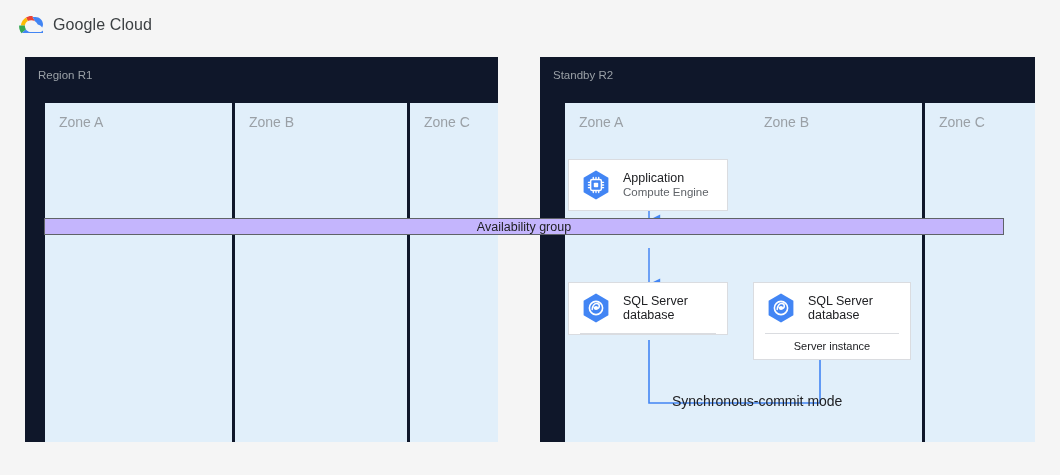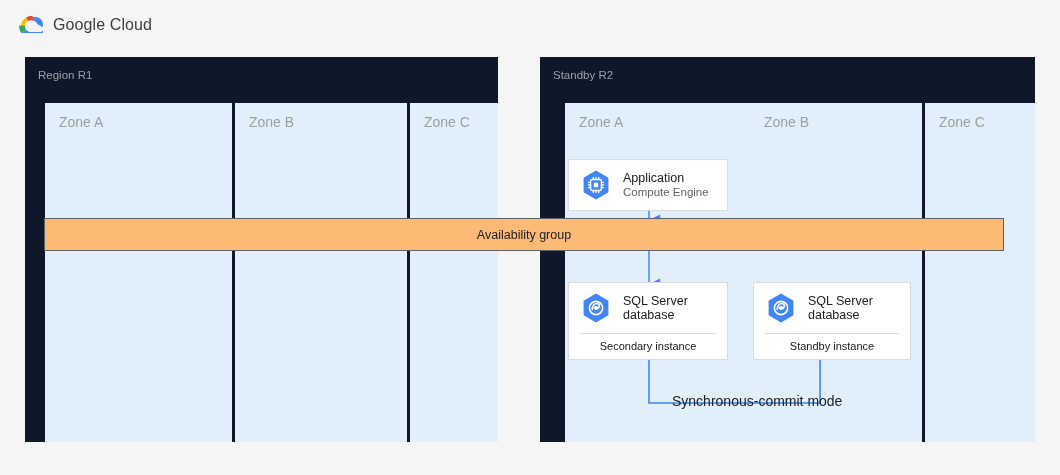--- a/index.html
+++ b/index.html
@@ -78,22 +78,22 @@
   #r2-zone-a { left: 25px;  width: 200px; }
   #r2-zone-b { left: 210px; width: 172px; }
   #r2-zone-c { left: 385px; width: 110px; }
 
   
   #availability-group {
     position: absolute;
     left: 44px;
     top: 218px;
     width: 960px;
-    height: 33px;
-    background: #fdba74;
+    height: 17px;
+    background: #c4b5fd;
     border: 1px solid #5f6368;
     box-sizing: border-box;
     display: flex;
     align-items: center;
     justify-content: center;
     z-index: 6;
     text-align: center;
   }
   #availability-group-label {
     font-size: 12.5px;
@@ -275,31 +275,30 @@
       <circle cx="16" cy="16" r="6.6" fill="none" stroke="#ffffff" stroke-width="1.6"></circle>
       <path d="M12.2 17.4 C12.2 14.0 14.4 11.6 16.6 11.6 C18.3 11.6 19.3 12.7 19.3 14.0 C19.3 15.6 18.0 16.6 16.4 16.6 C15.4 16.6 14.7 16.2 14.3 15.7" fill="none" stroke="#ffffff" stroke-width="1.5" stroke-linecap="round"></path>
       <circle cx="16" cy="16" r="2.1" fill="#ffffff"></circle>
     </svg>
     <div class="card-texts">
       <div class="card-title">SQL Server
 database</div>
     </div>
   </div>
   <div class="card-divider"></div>
-  <div class="card-footer">Secondary instance</div>
 </div>
 
 <div class="card" id="card-db-standby">
   <div class="card-main">
     <svg class="card-icon" viewBox="0 0 32 32" aria-hidden="true">
       <path d="M16 1.6 L28.4 8.8 L28.4 23.2 L16 30.4 L3.6 23.2 L3.6 8.8 Z" fill="#4285F4"></path>
       <circle cx="16" cy="16" r="6.6" fill="none" stroke="#ffffff" stroke-width="1.6"></circle>
       <path d="M12.2 17.4 C12.2 14.0 14.4 11.6 16.6 11.6 C18.3 11.6 19.3 12.7 19.3 14.0 C19.3 15.6 18.0 16.6 16.4 16.6 C15.4 16.6 14.7 16.2 14.3 15.7" fill="none" stroke="#ffffff" stroke-width="1.5" stroke-linecap="round"></path>
       <circle cx="16" cy="16" r="2.1" fill="#ffffff"></circle>
     </svg>
     <div class="card-texts">
       <div class="card-title">SQL Server
 database</div>
     </div>
   </div>
   <div class="card-divider"></div>
-  <div class="card-footer">Standby instance</div>
+  <div class="card-footer">Server instance</div>
 </div>
 
 </body></html>

